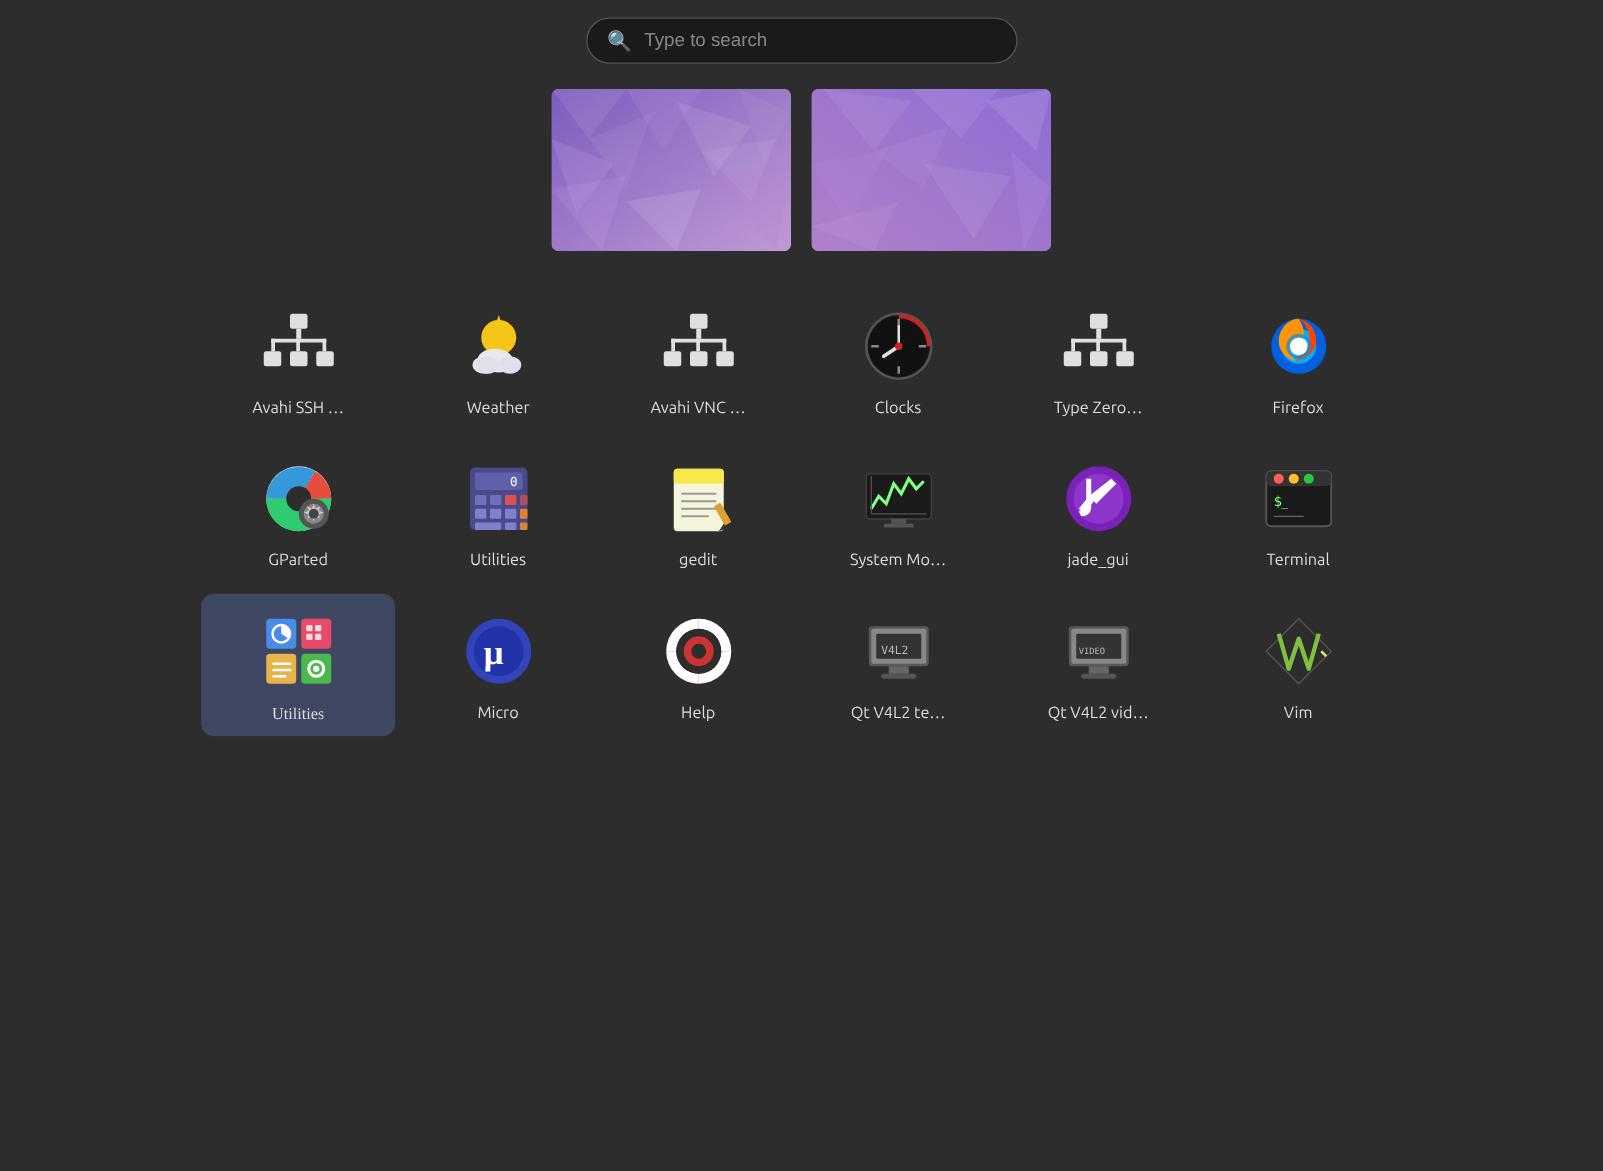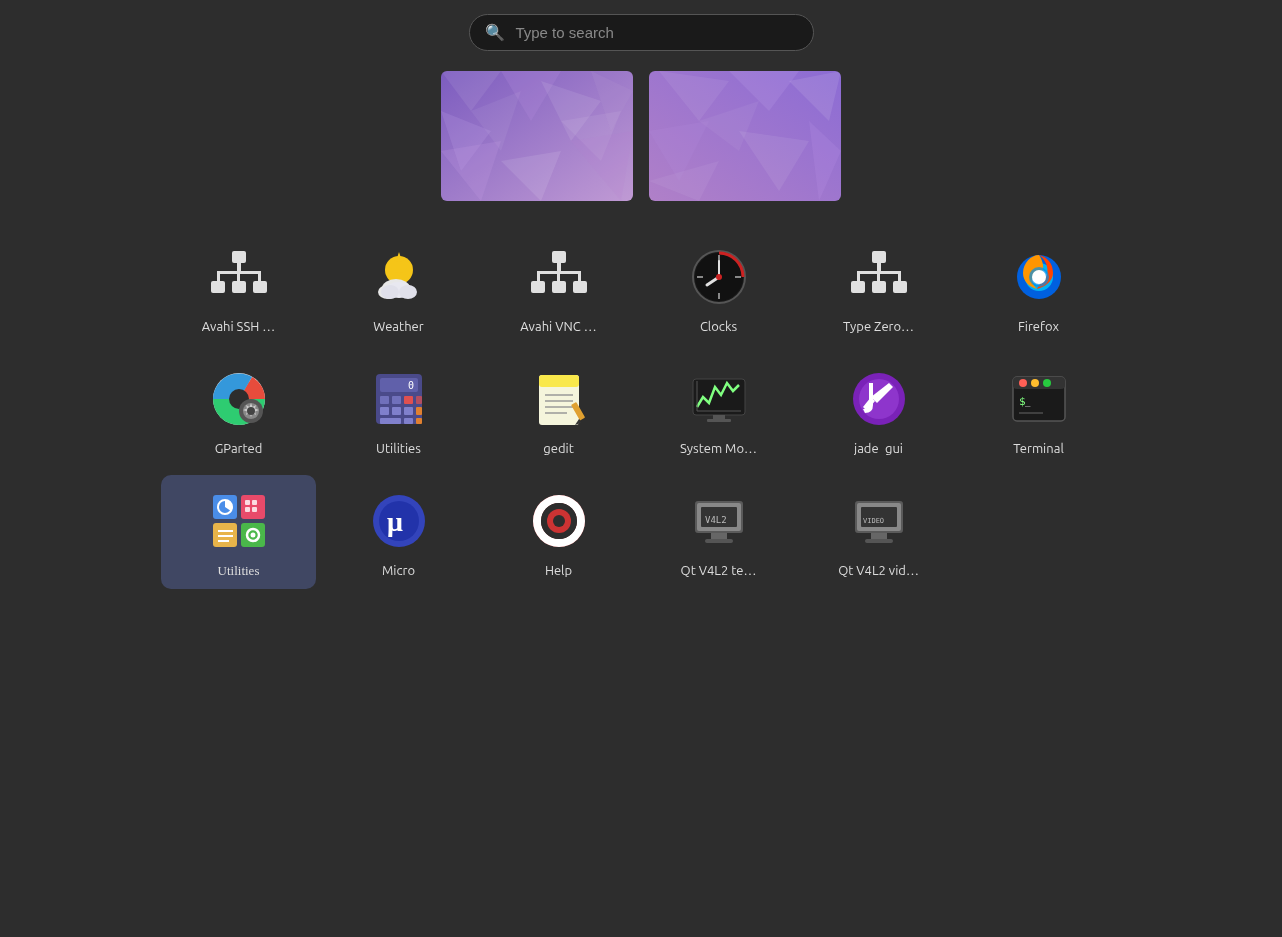--- a/index.html
+++ b/index.html
@@ -477,18 +477,31 @@
         <rect x="22" y="42" width="16" height="6" fill="#666"></rect>
         <rect x="16" y="48" width="28" height="4" rx="2" fill="#555"></rect>
 
         <rect x="12" y="16" width="36" height="20" rx="1" fill="#333"></rect>
         <text x="14" y="32" fill="#bbb" font-family="monospace" font-size="7">VIDEO</text>
       </svg>
     </div>
     <span class="app-label">Qt V4L2 vid…</span>
   </div>
 
+  <div class="app-item">
+    <div class="app-icon">
+      <svg width="60" height="60" viewBox="0 0 60 60" xmlns="http://www.w3.org/2000/svg">
+
+        <polygon points="30,4 56,30 30,56 4,30" fill="#2d2d2d" stroke="#555" stroke-width="1"></polygon>
+
+        <path d="M14,16 L22,44 L30,20 L38,44 L46,16" fill="none" stroke="#80c040" stroke-width="3.5" stroke-linejoin="round"></path>
+
+        <line x1="48" y1="30" x2="52" y2="34" stroke="#e0e060" stroke-width="2"></line>
+      </svg>
+    </div>
+    <span class="app-label">Vim</span>
+  </div>
 
   <div class="app-item" style="visibility:hidden"></div>
   <div class="app-item" style="visibility:hidden"></div>
   <div class="app-item" style="visibility:hidden"></div>
 
 </div>
 
 </body></html>

